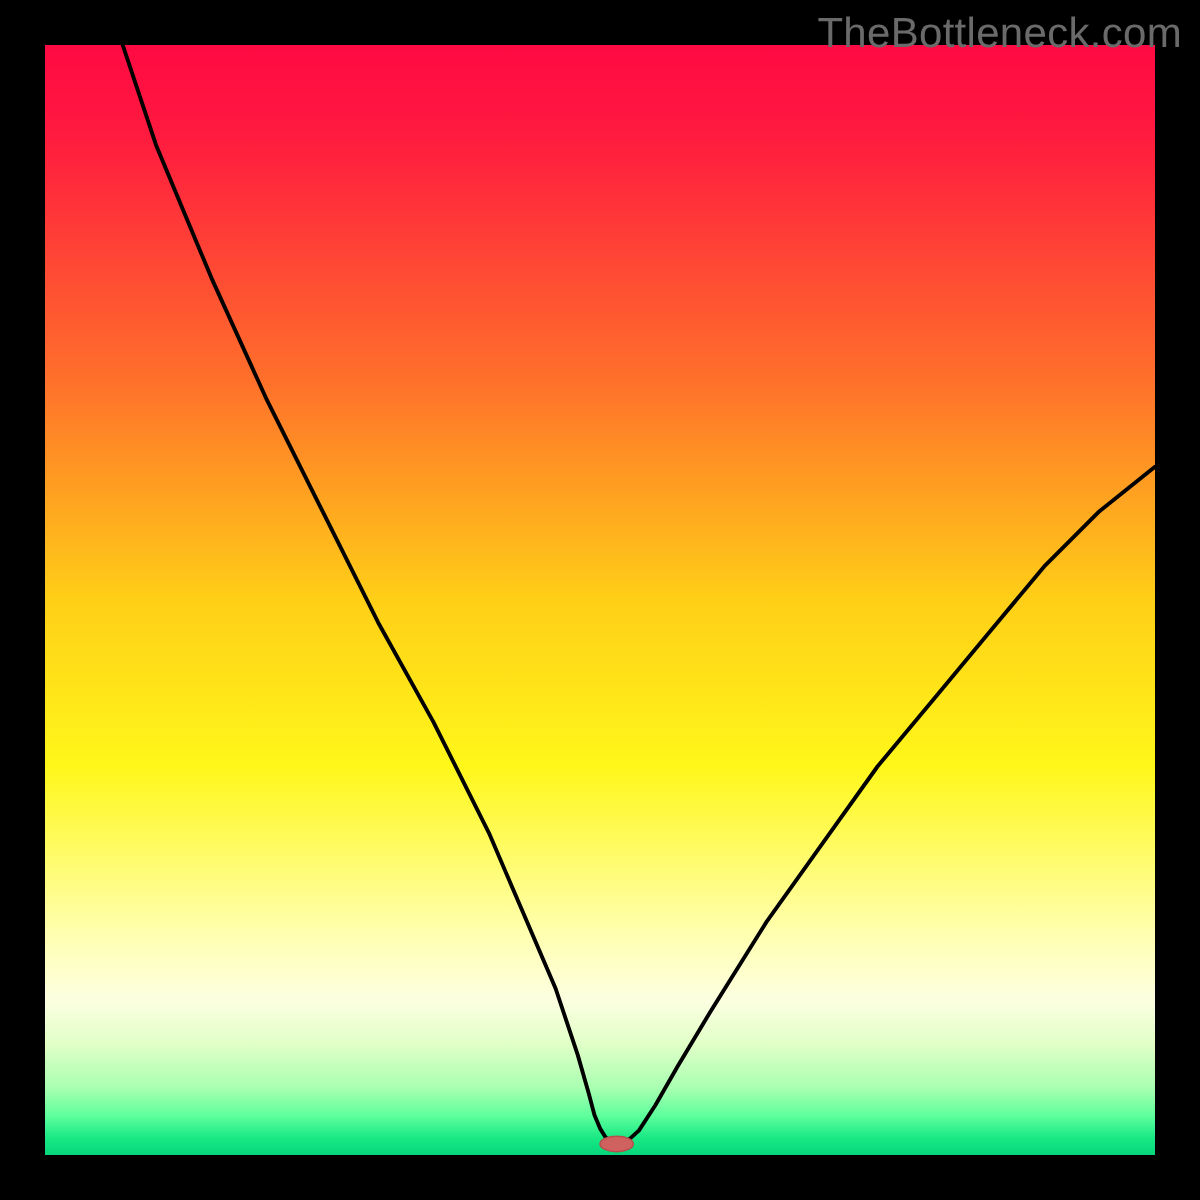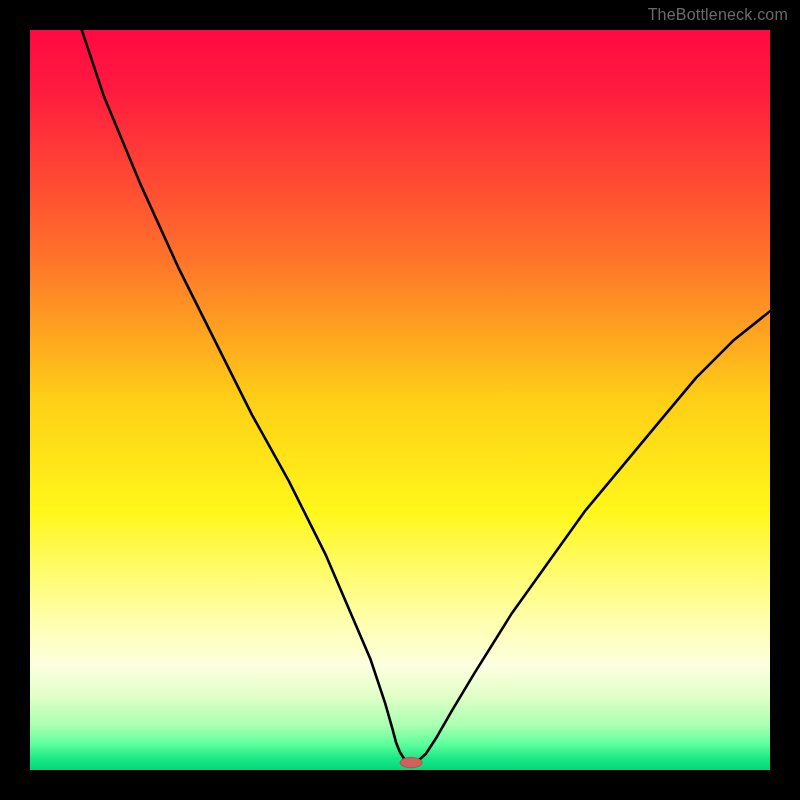--- a/index.html
+++ b/index.html
@@ -22,21 +22,21 @@
     left: 30px;
     top: 30px;
     width: 740px;
     height: 740px;
   }
   .watermark {
     position: absolute;
     top: 6px;
     right: 12px;
     color: #6a6a6a;
-    font-size: 16px;
+    font-size: 28px;
     font-weight: 500;
     letter-spacing: 0.2px;
     user-select: none;
   }
 </style>
 </head>
 <body>
 
 <div class="frame">
   <svg class="plot" viewBox="0 0 740 740" preserveAspectRatio="none">

